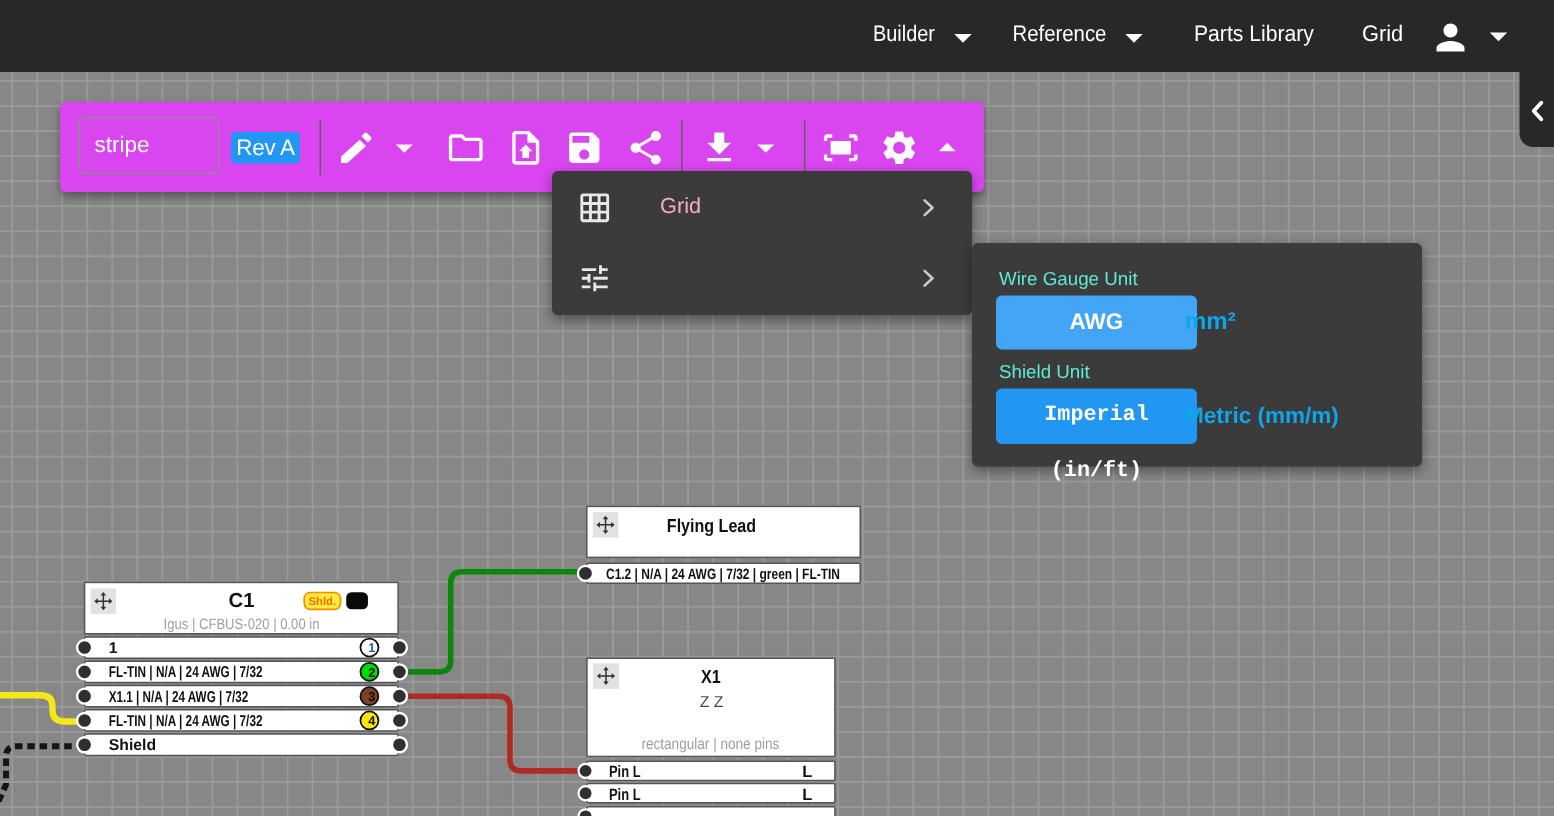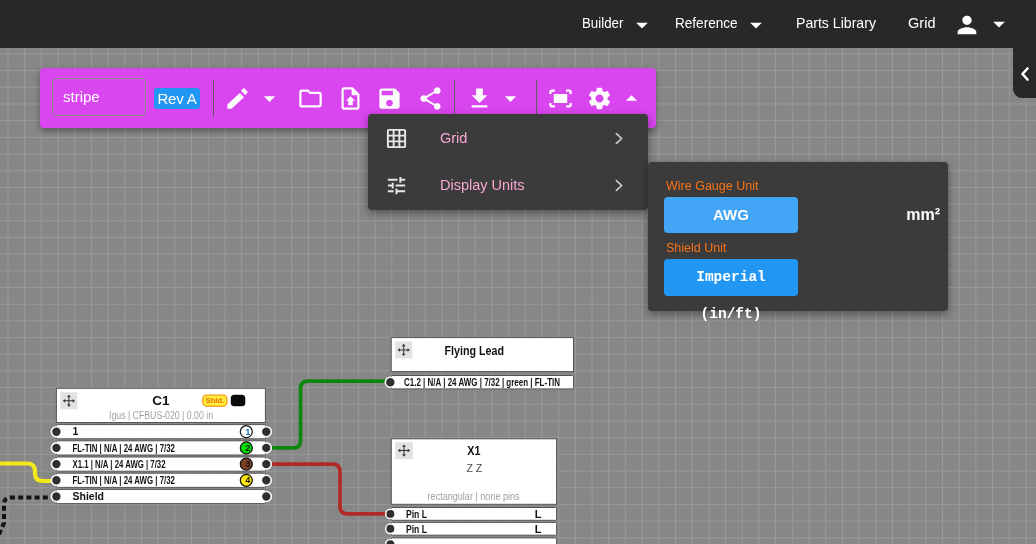--- a/index.html
+++ b/index.html
@@ -19,23 +19,23 @@
 #righttab { position:absolute; left:1013px; top:48px; width:23px; height:50px; background:#282828; border-radius:0 0 0 9px; }
 #toolbar { position:absolute; left:40px; top:68px; width:616px; height:60px; background:#d946ef; border-radius:4px; box-shadow:0 3px 6px rgba(0,0,0,.35); }
 #tb-input { position:absolute; left:12px; top:10px; width:94px; height:38px; border:1px solid #8e8e8e; border-radius:4px; color:#fff; font-size:15px; line-height:36px; padding-left:10px; }
 #reva { position:absolute; left:114px; top:20px; width:46px; height:21px; background:#2196f3; border-radius:3px; color:#fff; font-size:15px; text-align:center; line-height:21px; letter-spacing:-0.2px; }
 .tbsep { position:absolute; top:12px; width:1px; height:37px; background:#5f5f5f; }
 .tbicon { position:absolute; top:0; }
 #menu { position:absolute; left:368px; top:114px; width:280px; height:96px; background:#3b3b3b; border-radius:4px; box-shadow:0 3px 8px rgba(0,0,0,.4); }
 .menurow { position:absolute; left:0; width:280px; height:47px; }
 .menulabel { position:absolute; left:72px; top:0; height:47px; line-height:47px; color:#f9a8d4; font-size:14.5px; }
 #panel { position:absolute; left:648px; top:162px; width:300px; height:149px; background:#3b3b3b; border-radius:4px; box-shadow:0 3px 8px rgba(0,0,0,.4); color:#fff; }
-.plabel { position:absolute; left:18px; font-size:12.5px; color:#f97316; }
+.plabel { position:absolute; left:18px; font-size:12.5px; color:#5eead4; }
 .pbtn { position:absolute; left:16px; width:134px; border-radius:4px; text-align:center; font-weight:bold; font-size:15px; color:#fff; }
-.poff { position:absolute; left:142px; width:150px; text-align:right; font-weight:bold; font-size:15px; color:#ffffff; }
+.poff { position:absolute; left:142px; width:150px; text-align:left; font-weight:bold; font-size:15px; color:#0ea5e9; }
 svg text { font-family:"Liberation Sans",sans-serif; }
 </style>
 </head>
 <body>
 <div id="page">
 <div id="canvas"></div>
 
 <svg id="diagram" style="position:absolute;left:0;top:0;" width="1036" height="544" viewBox="0 0 1036 544">
 
   <path d="M -2 463.5 L 27 463.5 Q 35 463.5 35 471 L 35 473.5 Q 35 481 43 481 L 56 481" fill="none" stroke="#f5e81a" stroke-width="4.2"></path>
@@ -200,28 +200,28 @@
         </svg>
     <span class="menulabel">Grid</span>
     <svg style="position:absolute;left:242px;top:15px;" width="17" height="17" viewBox="0 0 24 24" fill="none" stroke="#ccc" stroke-width="2.4" stroke-linecap="round" stroke-linejoin="round">
           <polyline points="9,5 16.5,12 9,19"></polyline>
         </svg>
   </div>
   <div class="menurow" style="top:48px;">
     <svg style="position:absolute;left:17px;top:12px;" width="23" height="23" viewBox="0 0 24 24" fill="#e8e8e8">
           <path d="M3 17v2h6v-2H3zM3 5v2h10V5H3zm10 16v-2h8v-2h-8v-2h-2v6h2zM7 9v2H3v2h4v2h2V9H7zm14 4v-2H11v2h10zm-6-4h2V7h4V5h-4V3h-2v6z"></path>
         </svg>
-    <span class="menulabel">Display Units</span>
     <svg style="position:absolute;left:242px;top:15px;" width="17" height="17" viewBox="0 0 24 24" fill="none" stroke="#ccc" stroke-width="2.4" stroke-linecap="round" stroke-linejoin="round">
           <polyline points="9,5 16.5,12 9,19"></polyline>
         </svg>
   </div>
 </div>
 
 <div id="panel">
   <div class="plabel" style="top:17px;">Wire Gauge Unit</div>
   <div class="pbtn" style="top:35px;height:36px;line-height:36px;background:#42a5f5;">AWG</div>
   <div class="poff" style="top:35px;height:36px;line-height:36px;font-size:16px;">mm²</div>
   <div class="plabel" style="top:79px;">Shield Unit</div>
   <div class="pbtn" style="top:97px;height:37px;line-height:37px;background:#2196f3;font-size:14.5px;font-family:Liberation Mono, monospace;">Imperial (in/ft)</div>
+  <div class="poff" style="top:97px;height:37px;line-height:37px;">Metric (mm/m)</div>
 </div>
 
 </div>
 
 </body></html>

